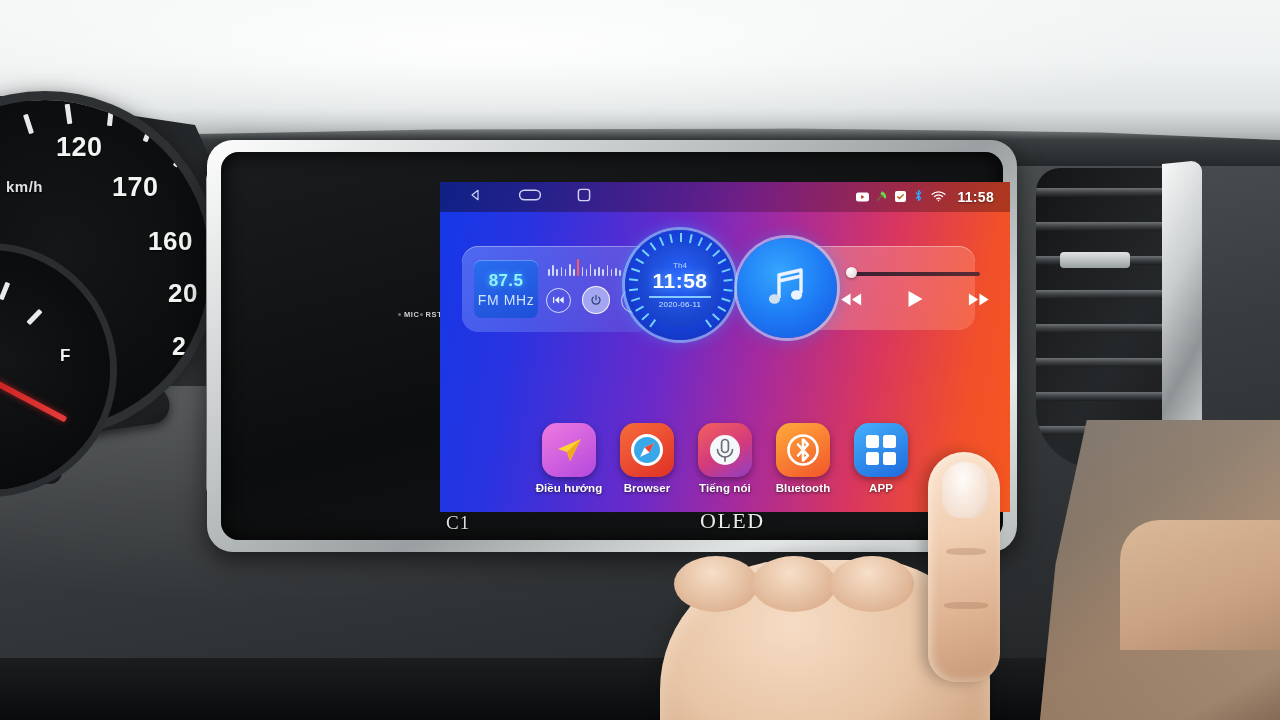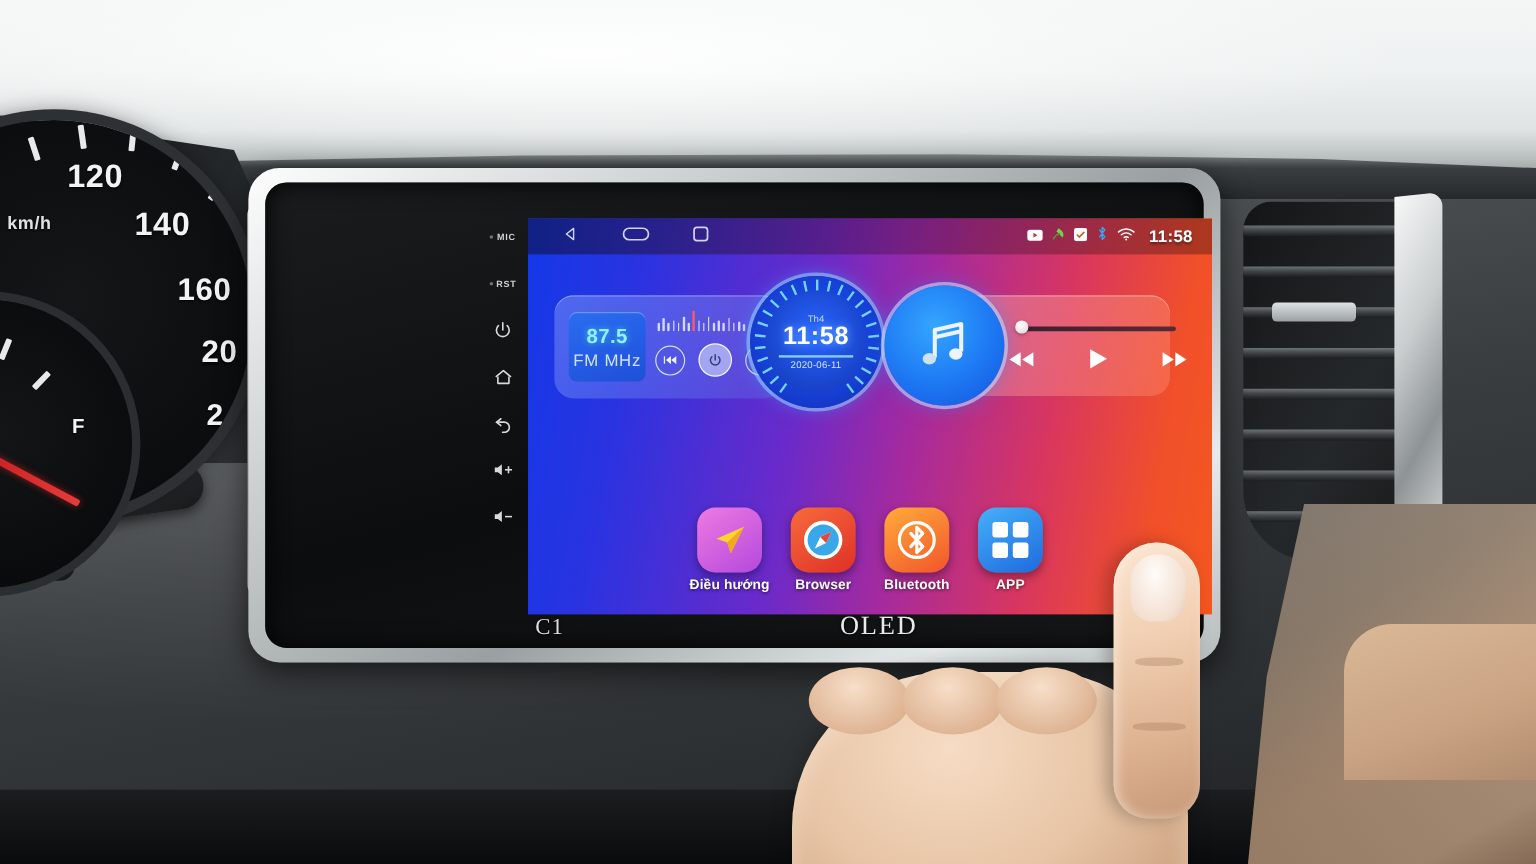--- a/index.html
+++ b/index.html
@@ -47,21 +47,21 @@
     box-shadow:0 8px 26px rgba(0,0,0,.6);}
   .hu-body{position:absolute;left:221px;top:152px;width:782px;height:388px;border-radius:18px;
     background:linear-gradient(165deg,#1b1c1e,#0c0d0e 55%,#161718);box-shadow:inset 0 0 20px #000;}
   .hu-brand{position:absolute;color:#e9ebeb;font-family:"Liberation Serif",serif;font-size:22px;
     letter-spacing:1.5px;text-shadow:0 1px 3px #000;}
   .hu-c1{position:absolute;left:446px;top:512px;color:#dcdedf;font-family:"Liberation Serif",serif;
     font-size:19px;letter-spacing:1px;text-shadow:0 1px 2px #000;}
 
   
   .keycol{position:absolute;left:398px;top:178px;width:42px;height:272px;
-    display:flex;flex-direction:column;align-items:center;}
+    display:flex;flex-direction:row;align-items:center;}
   .keycol .k{flex:1;display:flex;align-items:center;justify-content:center;color:#d7dadb;}
   .klabel{font-size:7.5px;font-weight:700;letter-spacing:.6px;color:#cfd2d3;
     display:flex;align-items:center;gap:3px;}
   .kdot{width:3px;height:3px;border-radius:50%;background:#6e7273;display:inline-block;}
 
   
   .screen{position:absolute;left:440px;top:182px;width:570px;height:330px;overflow:hidden;
     background:linear-gradient(100deg,#1438e8 0%,#2a33e0 16%,#6b2ac9 40%,#a62a9d 56%,#d8365f 74%,#f1502a 90%,#f4571f 100%);}
   .statusbar{position:absolute;left:0;top:0;width:570px;height:30px;
     background:linear-gradient(100deg,rgba(14,24,96,.72),rgba(92,22,96,.55) 55%,rgba(132,40,22,.62));
@@ -163,21 +163,21 @@
   <div class="dash-top"></div>
   <div class="dash-main"></div>
   <div class="dash-top-edge"></div>
   <div class="dash-left-dark"></div>
   <div class="floor"></div>
   <div class="lever"></div>
   <div class="lever-knob"></div>
 
   <div class="cluster">
     <div class="clu-txt" style="left:176px;top:32px;font-size:27px;">120</div>
-    <div class="clu-txt" style="left:232px;top:72px;font-size:27px;">140</div>
+    <div class="clu-txt" style="left:232px;top:72px;font-size:27px;">170</div>
     <div class="clu-txt" style="left:268px;top:126px;font-size:26px;">160</div>
     <div class="clu-txt" style="left:288px;top:178px;font-size:26px;">20</div>
     <div class="clu-txt" style="left:292px;top:232px;font-size:25px;">2</div>
     <div class="clu-txt" style="left:274px;top:284px;font-size:25px;">22</div>
     <div class="clu-txt" style="left:126px;top:78px;font-size:15px;font-weight:700;color:#dfe2e2;">km/h</div>
     <div class="clu-tick" style="left:146px;top:14px;width:5px;height:20px;transform:rotate(-18deg);"></div>
     <div class="clu-tick" style="left:186px;top:4px;width:5px;height:20px;transform:rotate(-8deg);"></div>
     <div class="clu-tick" style="left:228px;top:6px;width:5px;height:20px;transform:rotate(6deg);"></div>
     <div class="clu-tick" style="left:266px;top:22px;width:5px;height:20px;transform:rotate(20deg);"></div>
     <div class="clu-tick" style="left:298px;top:48px;width:5px;height:20px;transform:rotate(34deg);"></div>
@@ -468,20 +468,31 @@
             <circle cx="20" cy="20" r="16" fill="#fff"></circle>
             <circle cx="20" cy="20" r="13" fill="#38a8e8"></circle>
             <path d="M27 13 17.5 17.5 13 27l9.5-4.5z" fill="#fff"></path>
             <path d="M27 13 22.5 22.5 17.5 17.5z" fill="#e8453c"></path>
           </svg>
         </div>
         <div class="app-label">Browser</div>
       </div>
 
 
+      <div class="app">
+        <div class="tile" style="background:linear-gradient(150deg,#f3605c,#d23a7c 55%,#8f3fc8);">
+          <svg width="38" height="38" viewBox="0 0 38 38">
+            <circle cx="19" cy="19" r="15" fill="#f4f8fb"></circle>
+            <rect x="15.6" y="8.5" width="6.8" height="13" rx="3.4" fill="none" stroke="#6a6f78" stroke-width="1.7"></rect>
+            <path d="M11.5 18.5a7.5 7.5 0 0 0 15 0" fill="none" stroke="#6a6f78" stroke-width="1.7" stroke-linecap="round"></path>
+            <path d="M19 26v4" stroke="#6a6f78" stroke-width="1.7" stroke-linecap="round"></path>
+          </svg>
+        </div>
+        <div class="app-label">Tiếng nói</div>
+      </div>
 
       <div class="app">
         <div class="tile" style="background:linear-gradient(150deg,#ffab3b,#f2552a);">
           <svg width="38" height="38" viewBox="0 0 38 38">
             <circle cx="19" cy="19" r="14.5" fill="none" stroke="#fff" stroke-width="2.6"></circle>
             <path d="M14 13.5l10 11-5 5V8.5l5 5-10 11" stroke="#fff" stroke-width="2.6" fill="none" stroke-linejoin="round" stroke-linecap="round"></path>
           </svg>
         </div>
         <div class="app-label">Bluetooth</div>
       </div>

